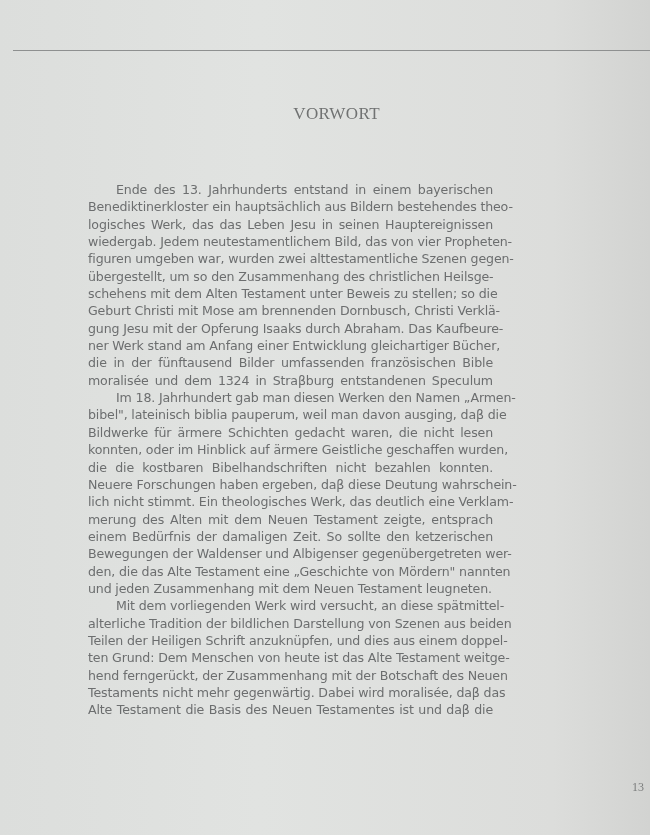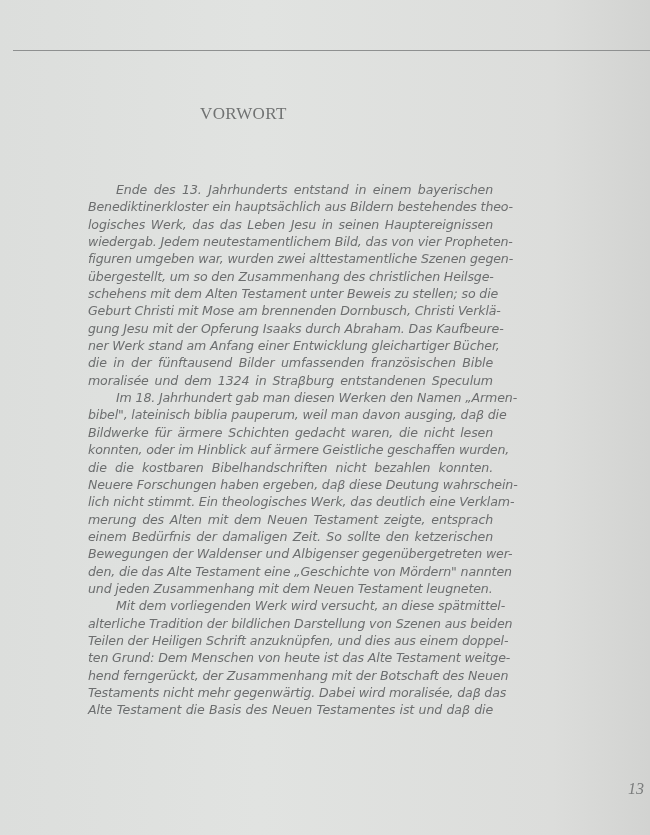--- a/index.html
+++ b/index.html
@@ -11,41 +11,40 @@
     .page {
       position: relative; width: 650px; height: 835px;
       background: linear-gradient(90deg, #dcdedc 0%, #e1e3e1 40%, #dcdddb 85%, #d2d3d1 100%);
     }
     .top-rule {
       position: absolute; left: 13px; right: 0; top: 50px; height: 0;
       border-top: 1.5px solid #8e9090;
     }
     .heading {
       position: absolute; left: 200px; width: 180px; top: 93px;
-      text-align: left; font-size: 17px; letter-spacing: 0.4px;
+      text-align: right; font-size: 17px; letter-spacing: 0.4px;
       color: #707272; font-weight: normal;
     }
     .body-text {
       position: absolute; left: 88px; width: 405px; top: 181px;
       font-family: "DejaVu Sans", "Liberation Sans", sans-serif;
       font-size: 12.6px; line-height: 17.35px; color: #6c6e6f;
       text-align: justify; letter-spacing: -0.15px;
     }
     .line {
       display: block; text-align: justify; text-align-last: justify;
-      white-space: nowrap; overflow: visible; font-style: italic;
+      white-space: nowrap; overflow: visible;
     }
     .line.last { text-align-last: left; }
     .line.indent { padding-left: 28px; }
     .para { margin: 0; }
     .page-number {
       position: absolute; right: 6px; top: 780px;
-      font-size: 16px; color: #7a7c7c;
+      font-size: 12px; color: #7a7c7c;
       font-family: "Liberation Serif", serif;
-      font-style: italic;
     }
   </style>
 </head>
 <body>
 
 <div class="page">
   <div class="top-rule"></div>
   <h1 class="heading">VORWORT</h1>
 
   <div class="body-text">

